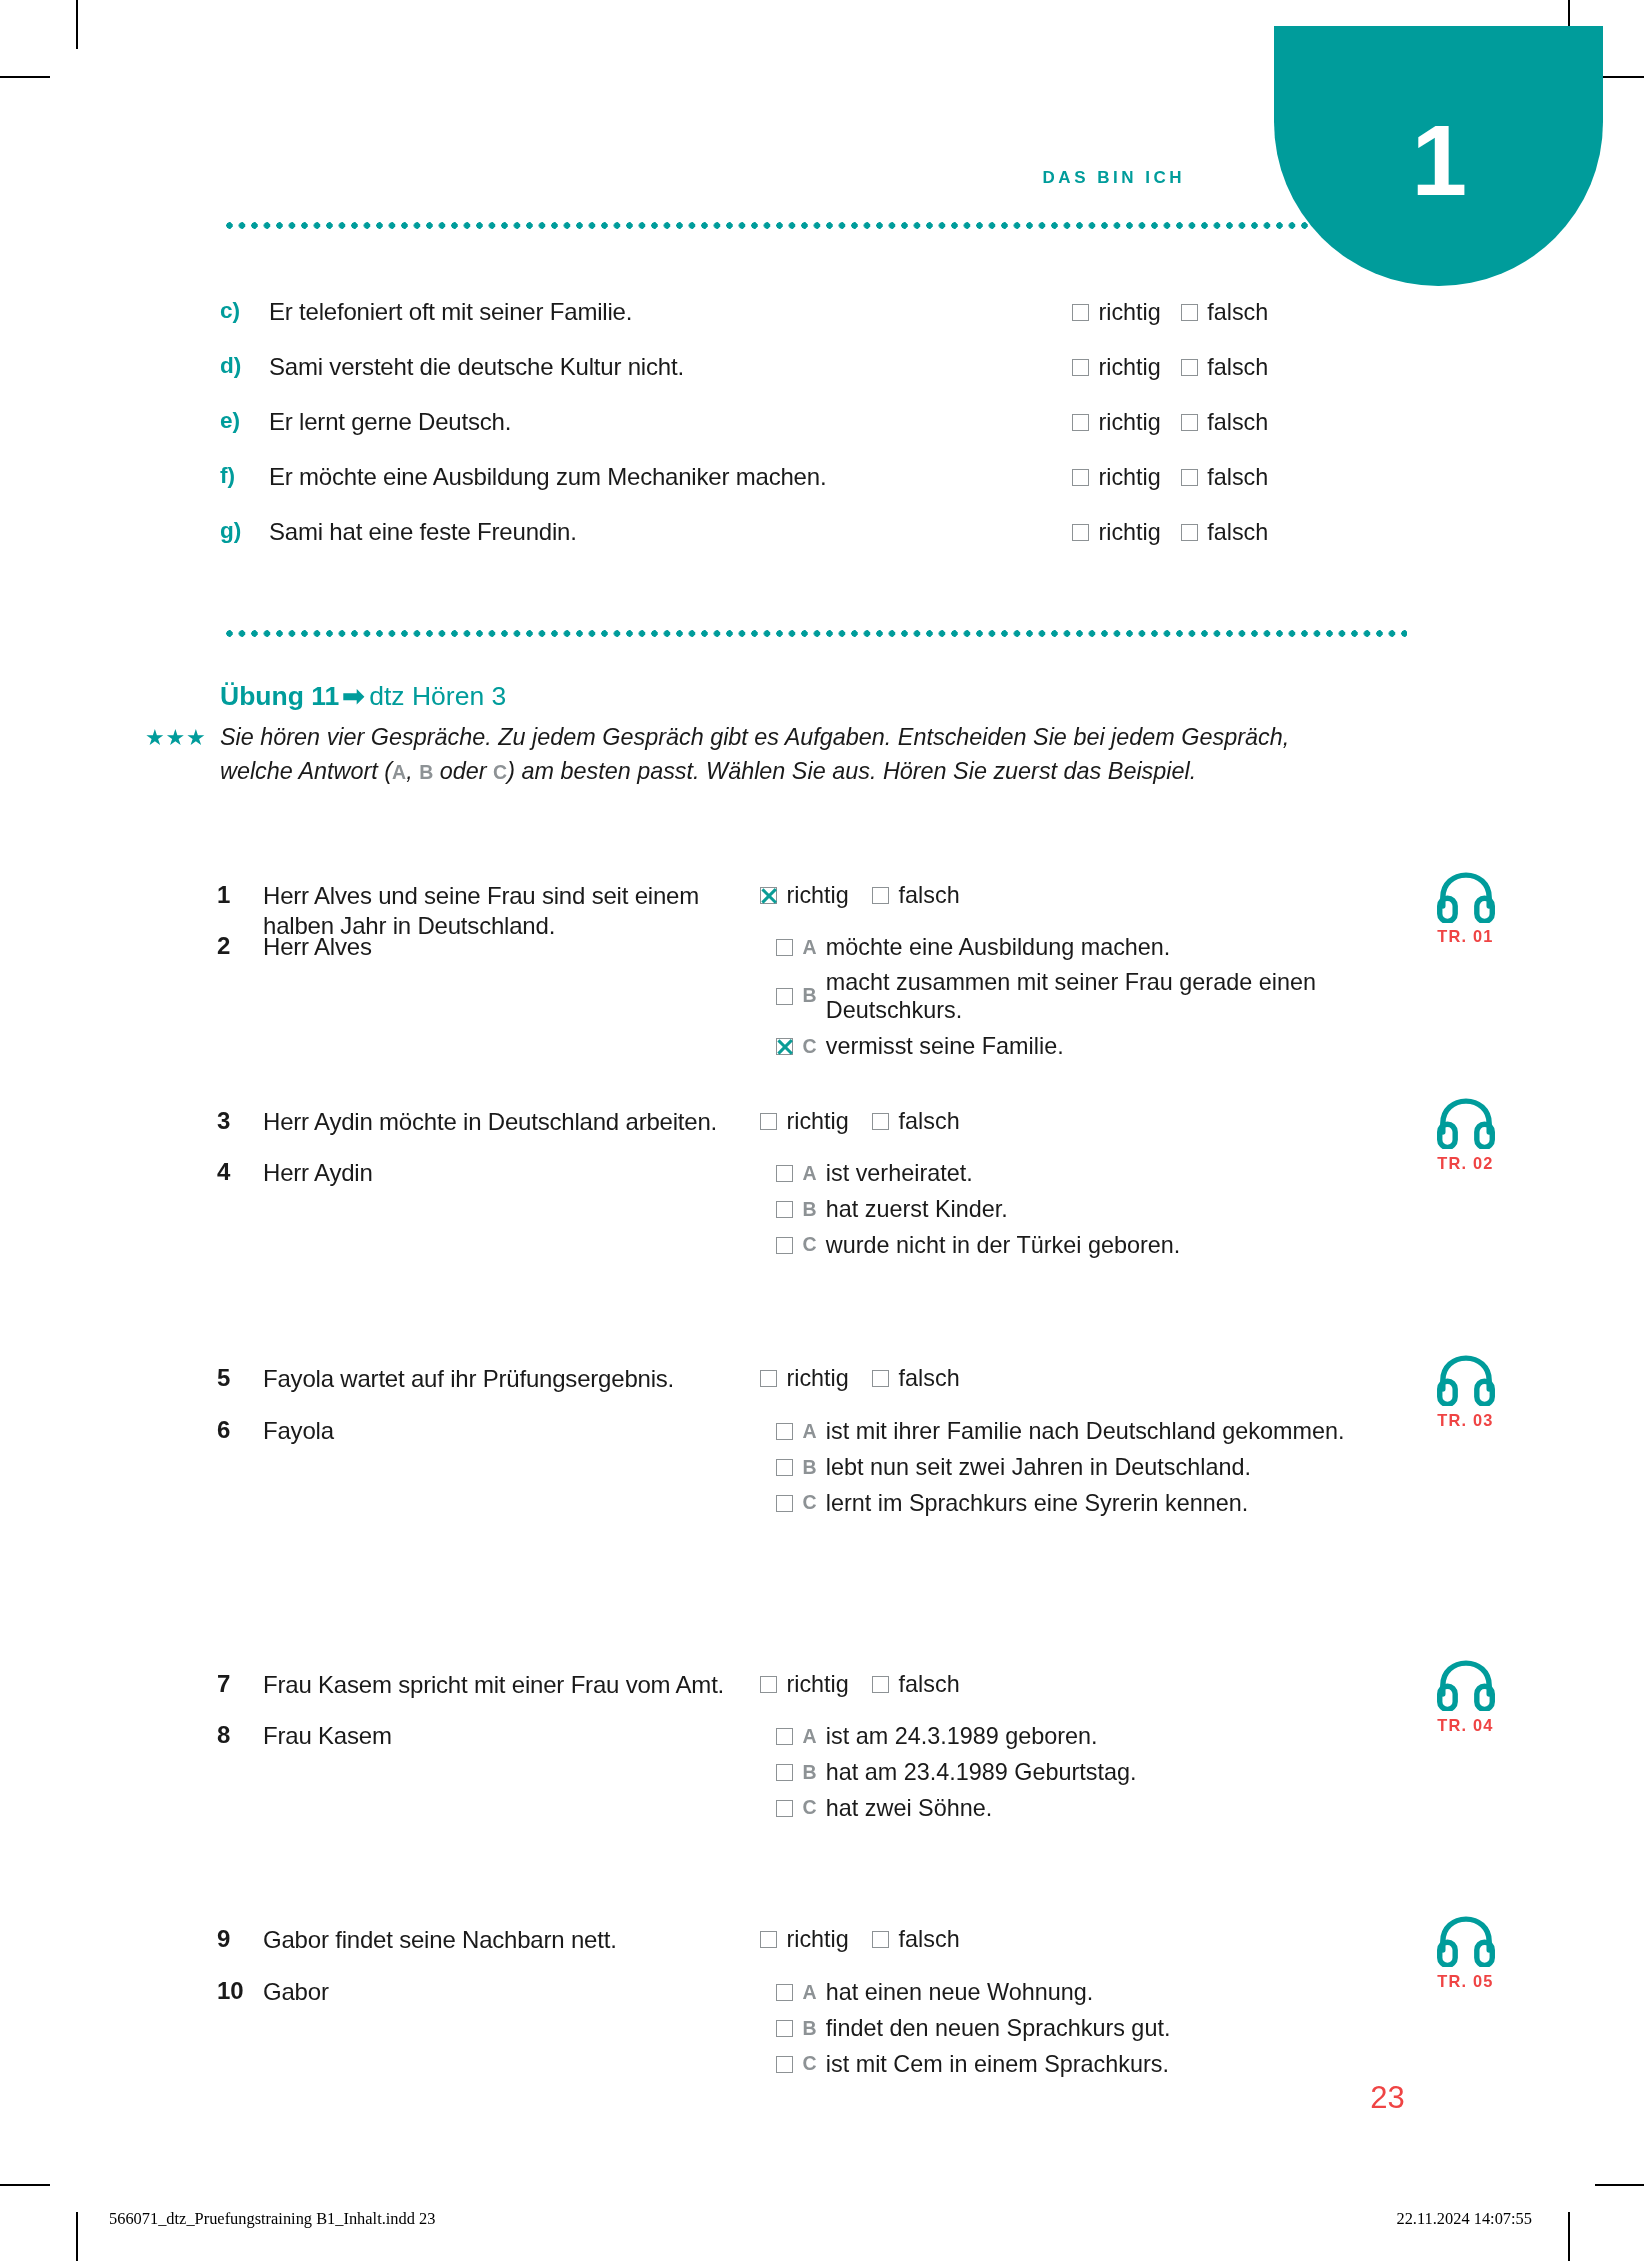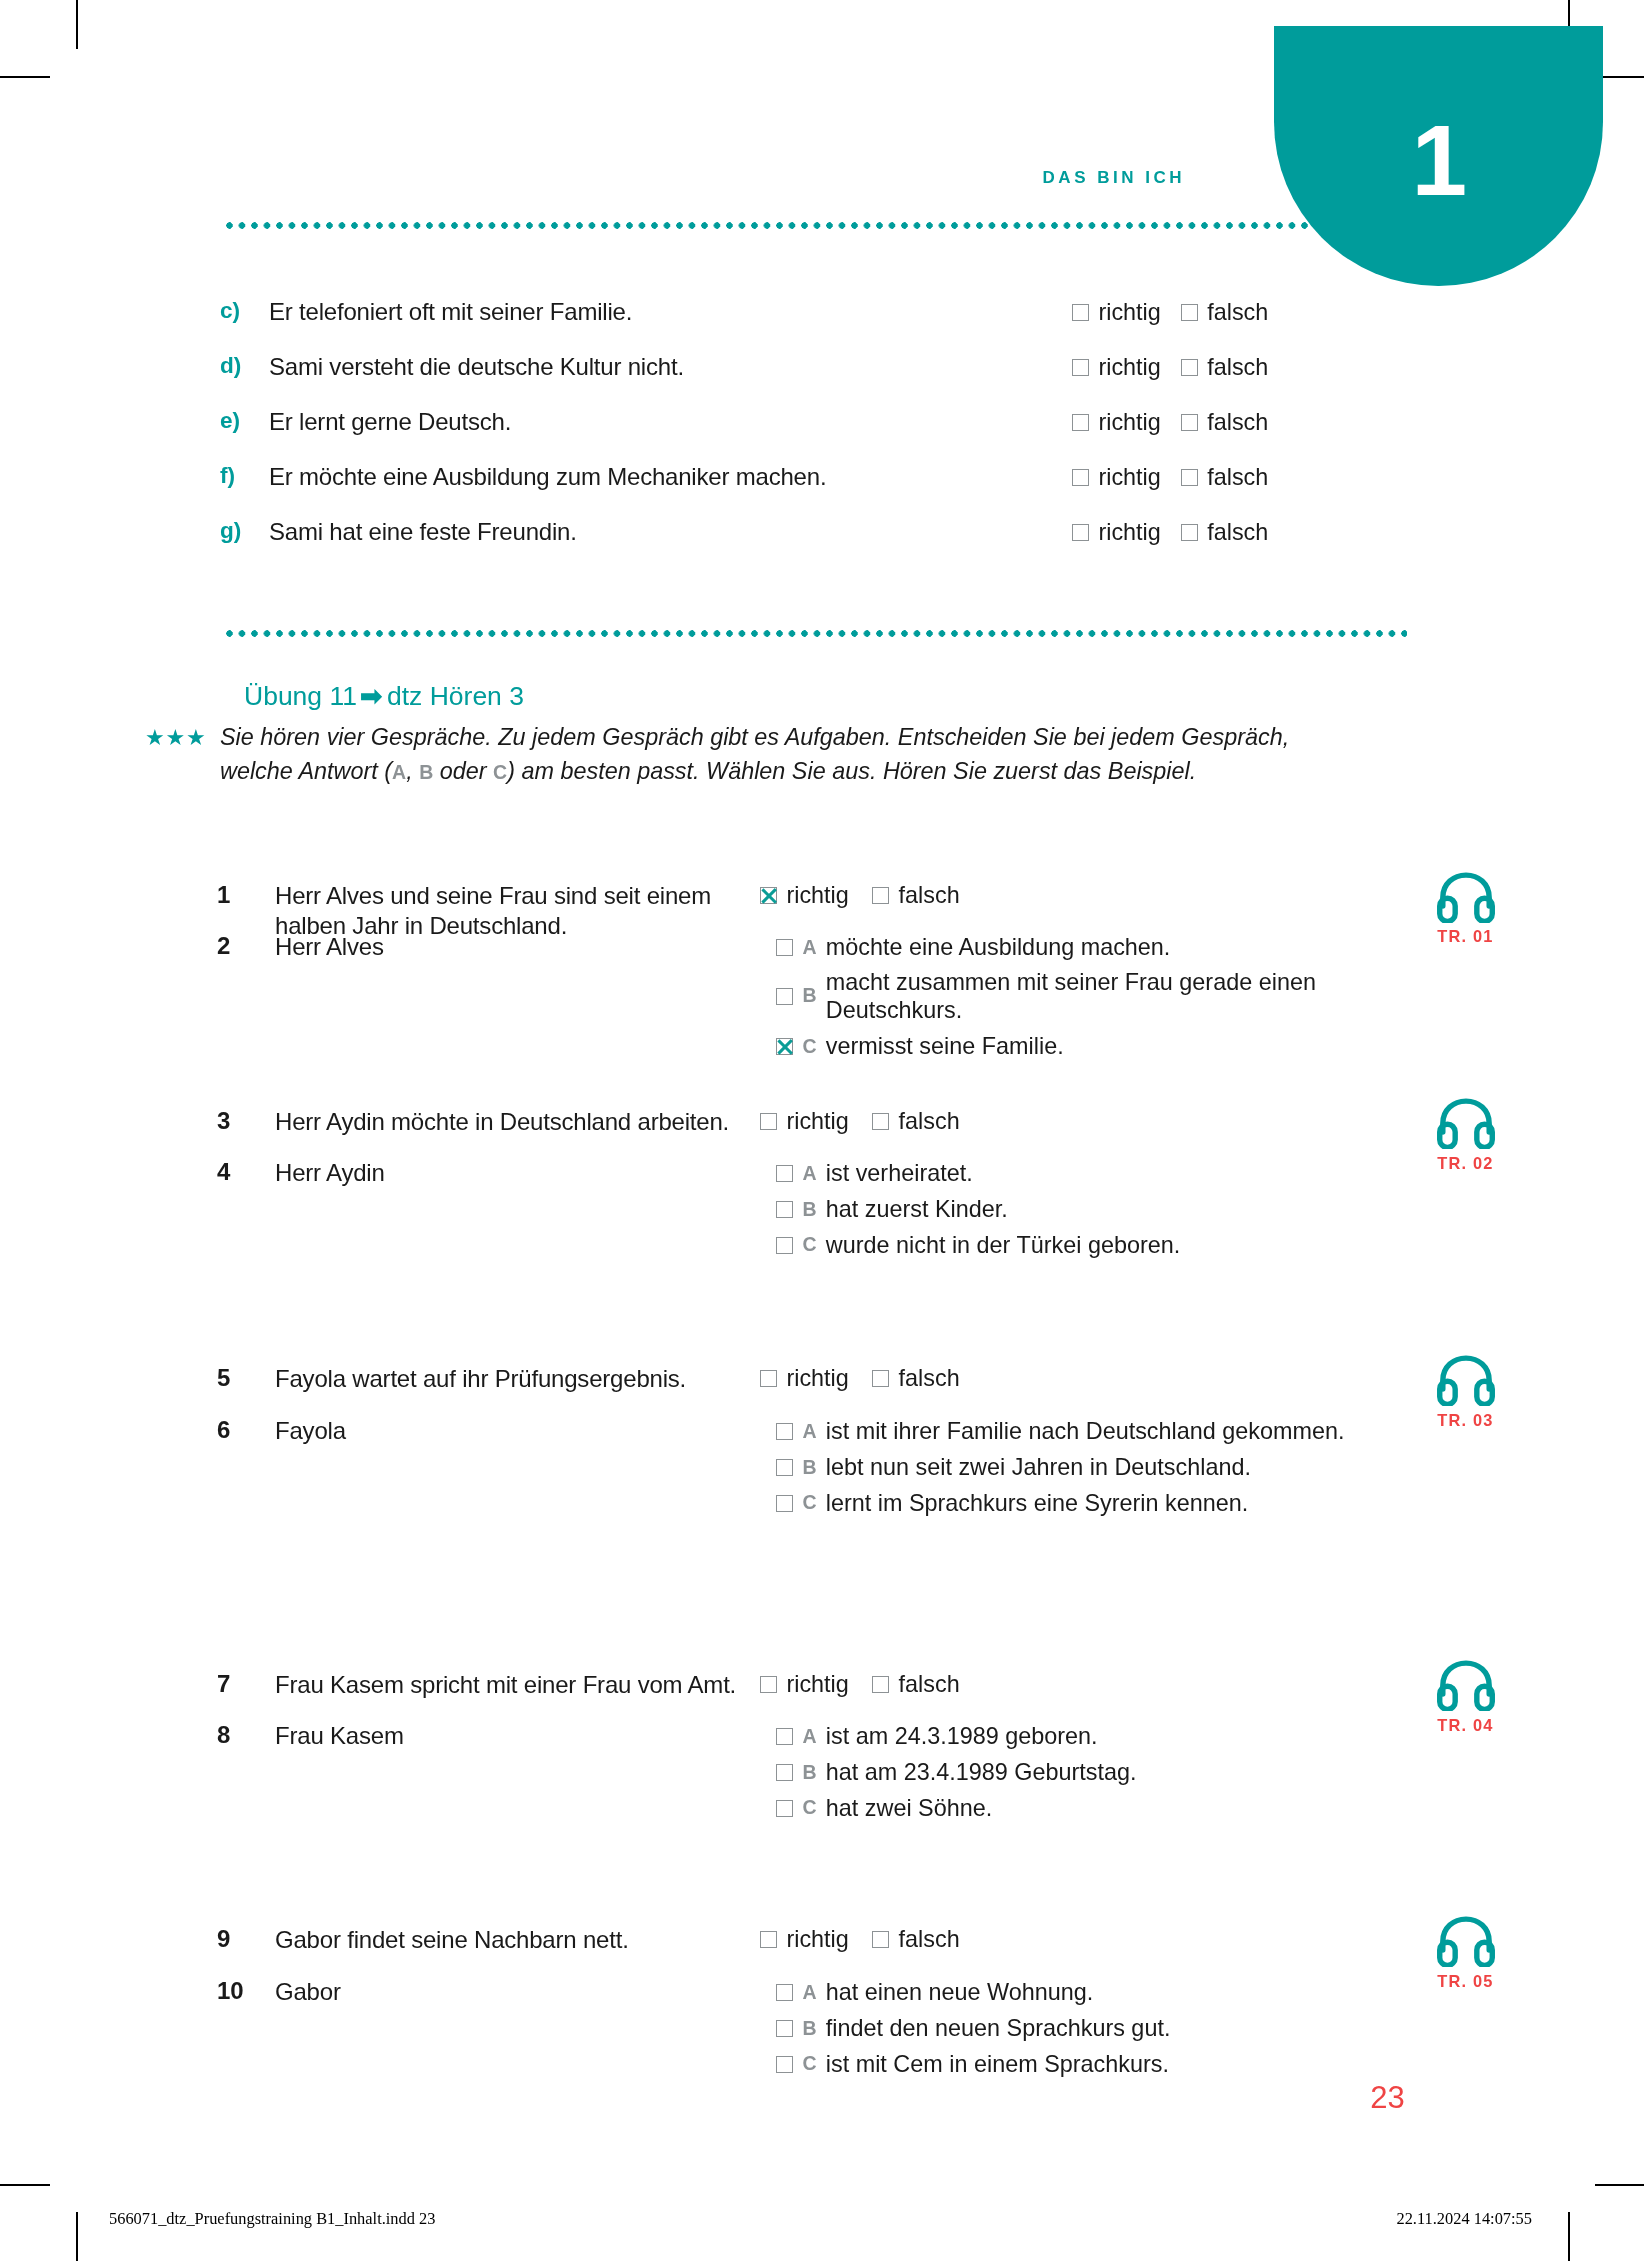--- a/index.html
+++ b/index.html
@@ -105,21 +105,21 @@
   .cb.checked::before { transform:translate(-50%,-50%) rotate(45deg); }
   .cb.checked::after  { transform:translate(-50%,-50%) rotate(-45deg); }
 
   
   .ex-head {
     position:absolute; left:220px; top:680px;
     color:#009C9B; font-size:26.5px;
     font-family:"Liberation Sans", sans-serif;
     white-space:nowrap;
   }
-  .ex-head .strong { font-weight:normal;margin-left:24px; }
+  .ex-head .strong { font-weight:bold; }
   .ex-head .arrow { font-weight:bold; margin:0 4.7px 0 3.1px; }
 
   .stars {
     position:absolute; left:145px; top:727px;
     color:#009C9B; font-size:22px; letter-spacing:0.8px;
     line-height:1;
   }
   .ex-intro {
     position:absolute; left:220px; top:721px; width:1115px;
     color:#1a1a1a; font-size:23.4px; font-style:italic;
@@ -133,21 +133,20 @@
   .q-block { position:relative; }
   .q-num {
     position:absolute; left:217px;
     font-size:24px; font-weight:bold; color:#1a1a1a;
     width:37px; text-align:left;
   }
   .q-stem {
     position:absolute; left:263px; width:468px;
     font-size:24px; color:#1a1a1a; line-height:1.23;
     letter-spacing:-0.2px;
-    margin-left:12px;
   }
   .q-answers { position:absolute; left:760px; width:639px; }
   .ans-row { display:block; font-size:23.4px; color:#1a1a1a; line-height:1.23; margin-bottom:5.5px; position:relative; padding-left:16px; }
   .ans-row .cb { margin-right:9.4px; }
   .ans-row .ltr { display:inline-block; width:23.4px; font-size:19.5px; font-weight:bold; color:#8d9295; vertical-align:middle; }
   .ans-row .txt { vertical-align:middle; display:inline-block; max-width:546px; }
   .tf-inline { position:absolute; left:760px; font-size:23.4px; color:#1a1a1a; white-space:nowrap; }
   .tf-inline .seg { display:inline-block; margin-right:23.4px; }
   .tf-inline .seg .lbl { margin-left:9.4px; vertical-align:middle; }
 

